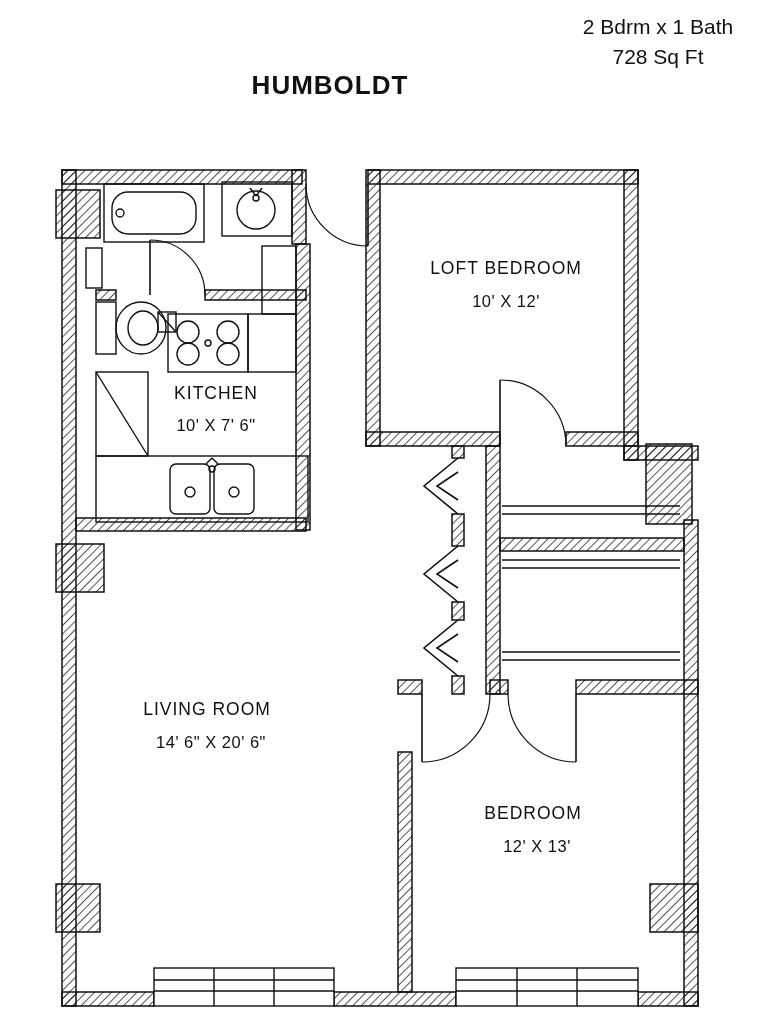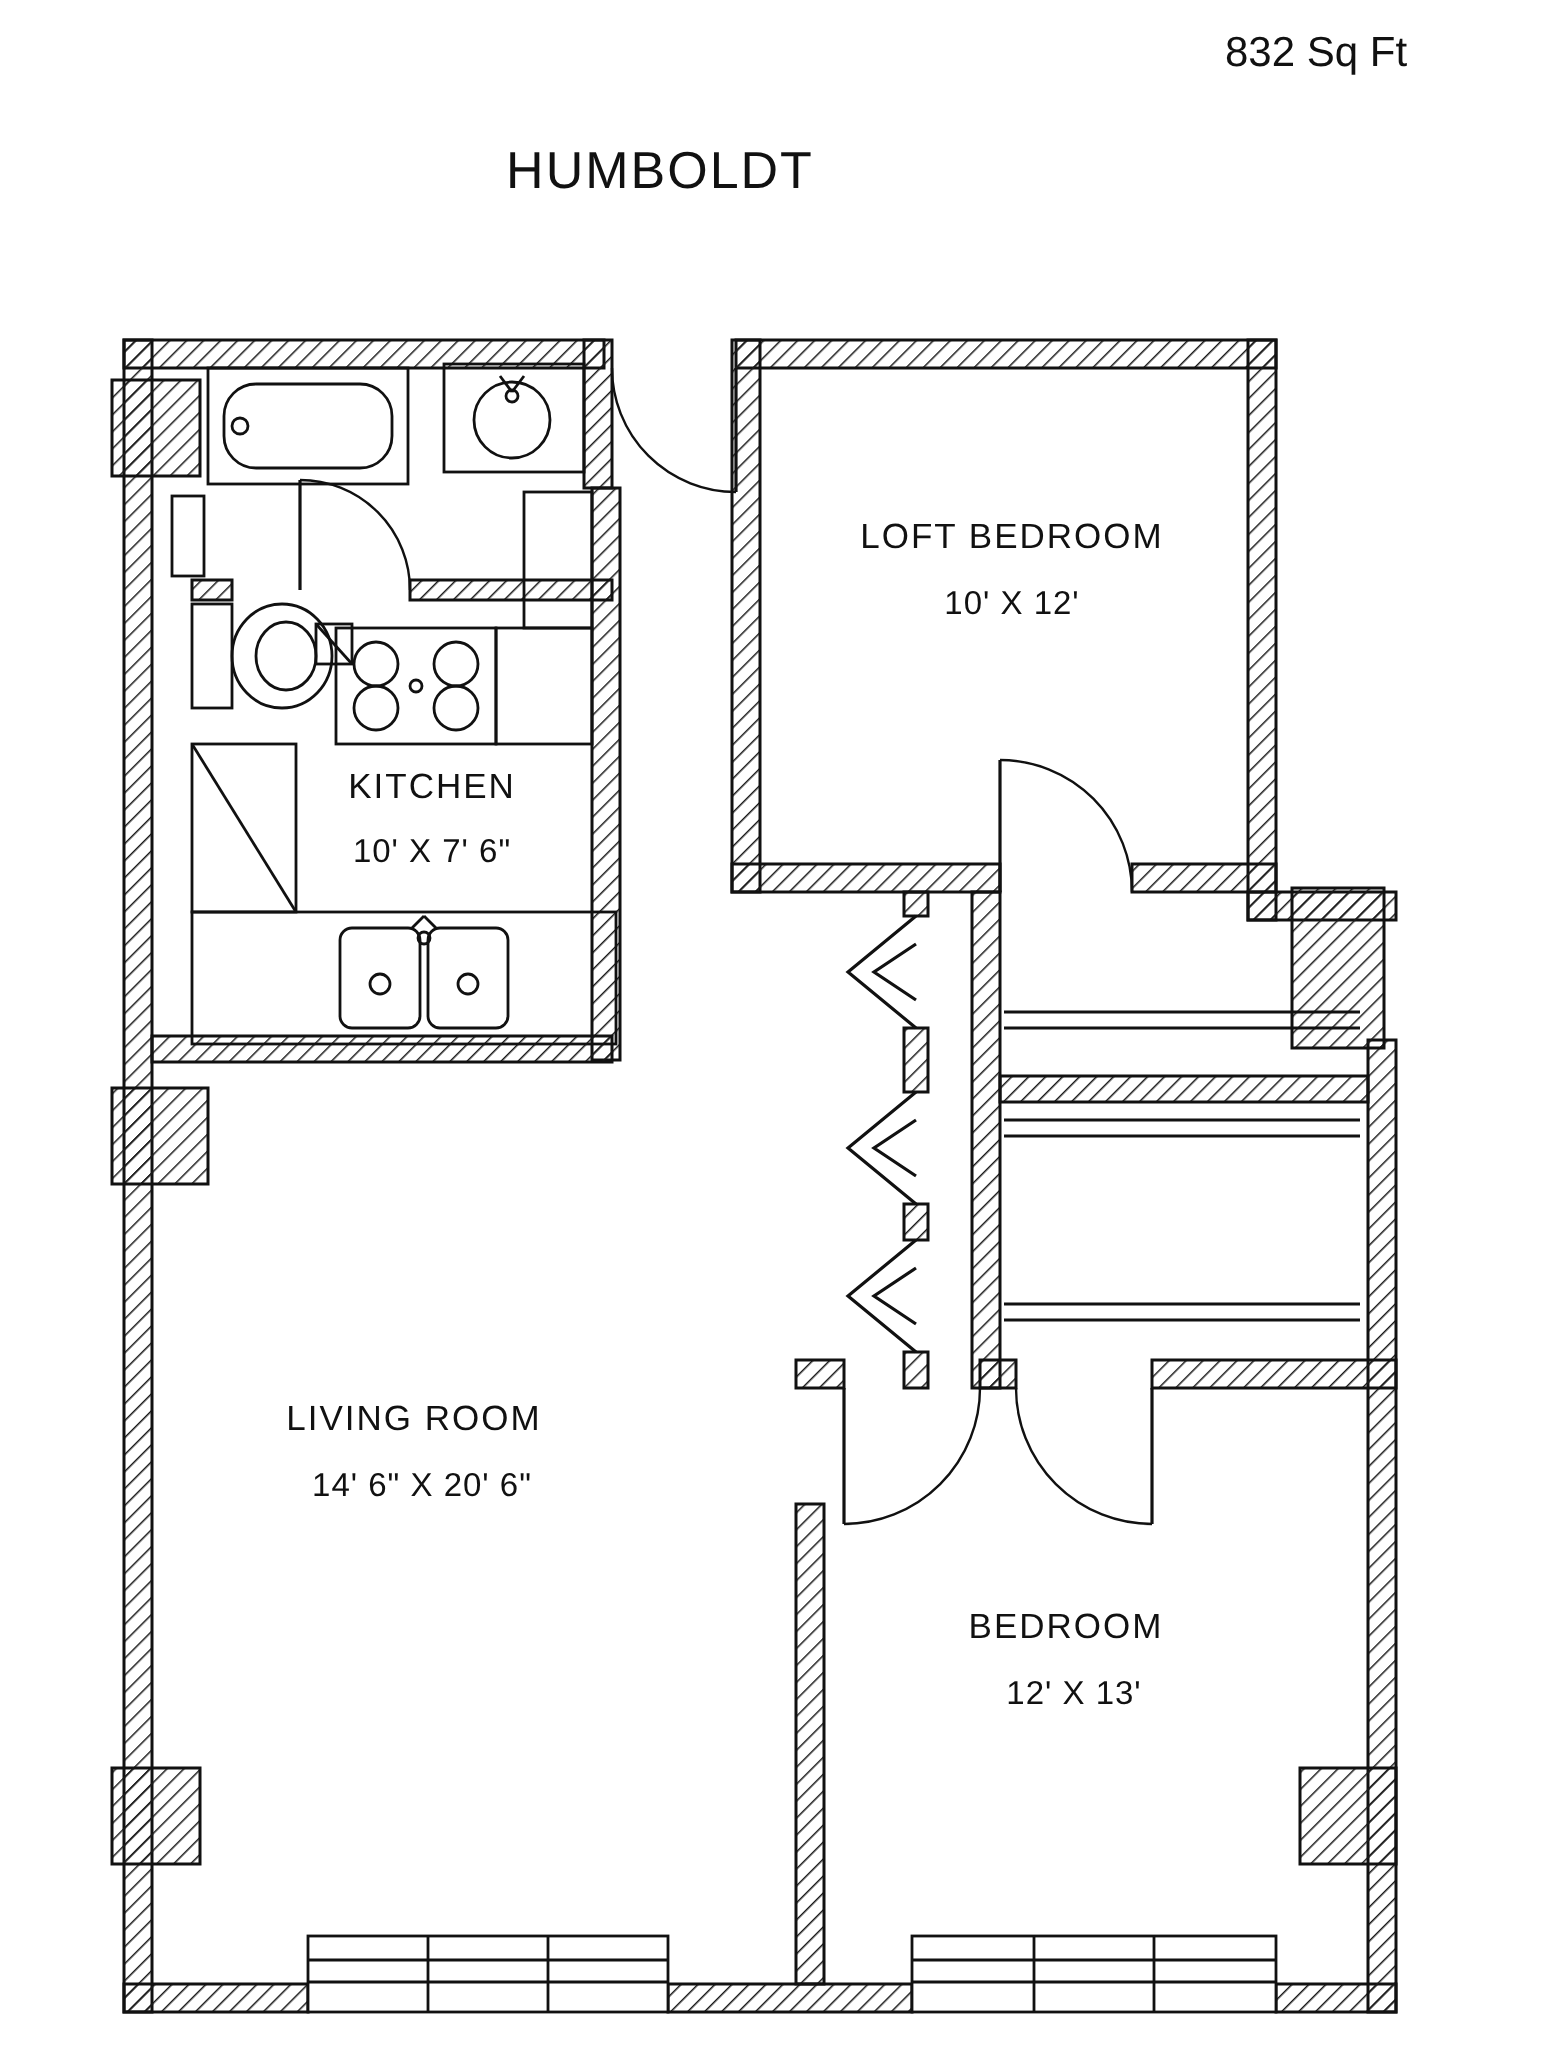--- a/index.html
+++ b/index.html
@@ -1,40 +1,41 @@
 <!DOCTYPE html>
 <html><head>
 <meta charset="utf-8">
 <style>
   html,body{margin:0;padding:0;background:#fff;}
   .page{position:relative;width:774px;height:1024px;background:#fff;overflow:hidden;
         font-family:"Liberation Sans",sans-serif;color:#111;}
   .title{position:absolute;left:230px;top:70px;width:200px;text-align:center;
-         font-size:26px;font-weight:normal;letter-spacing:1px;}
+         font-size:26px;font-weight:bold;letter-spacing:1px;}
   .info{position:absolute;right:4px;top:12px;width:224px;text-align:center;
         font-size:21px;line-height:30px;}
   svg{position:absolute;left:0;top:0;}
   .wall{fill:url(#hatch);stroke:#111;stroke-width:1.5;}
   .thin{fill:none;stroke:#111;stroke-width:1.4;}
   .thin-w{fill:#fff;stroke:#111;stroke-width:1.4;}
   .arc{fill:none;stroke:#111;stroke-width:1.2;}
   .leaf{stroke:#111;stroke-width:1.6;}
   .zig{fill:none;stroke:#111;stroke-width:1.6;}
   .lbl{font-family:"Liberation Sans",sans-serif;font-size:17.5px;letter-spacing:1px;fill:#111;}
   .dims{font-family:"Liberation Sans",sans-serif;font-size:16.5px;letter-spacing:0.5px;fill:#111;}
 </style>
 </head>
 <body>
 
 <div class="page">
 
   <div class="title">HUMBOLDT</div>
 
   <div class="info">
-    <div>832 Sq Ft</div>
+    <div>2 Bdrm x 1 Bath</div>
+    <div>728 Sq Ft</div>
   </div>
 
   <svg width="774" height="1024" viewBox="0 0 774 1024">
     <defs>
       <pattern id="hatch" width="6" height="6" patternUnits="userSpaceOnUse" patternTransform="rotate(45)">
         <line x1="0" y1="0" x2="0" y2="6" stroke="#1a1a1a" stroke-width="1.5"></line>
       </pattern>
     </defs>
 
     <g>

